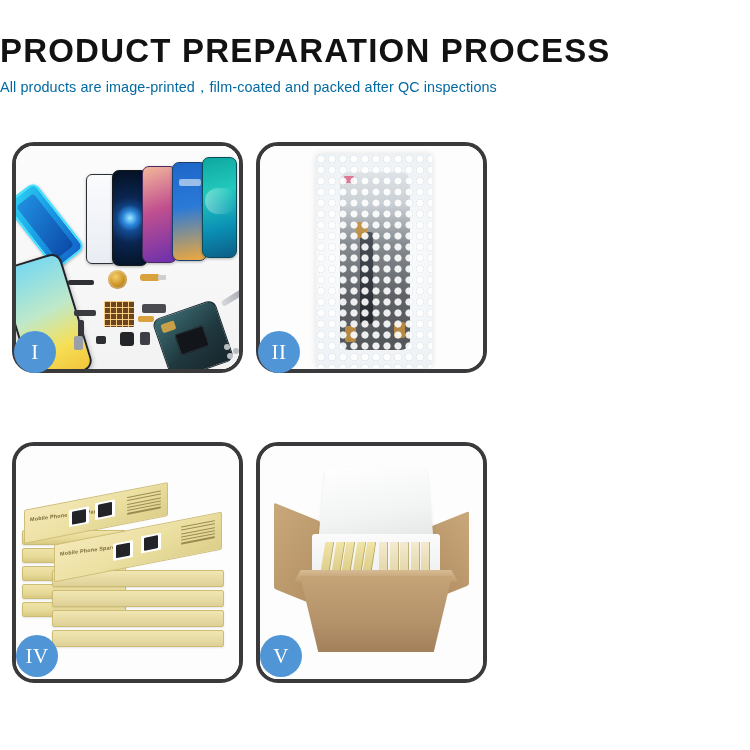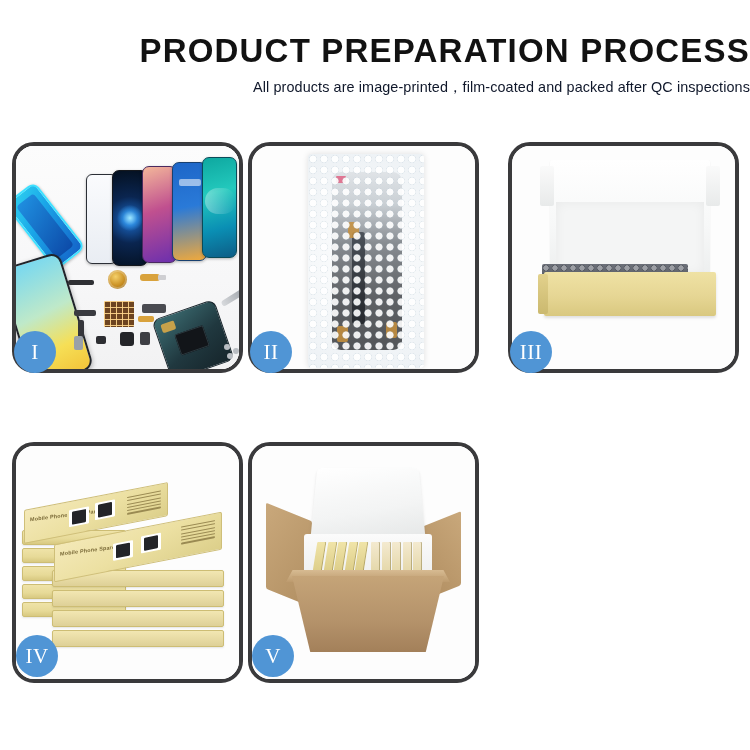--- a/index.html
+++ b/index.html
@@ -18,40 +18,40 @@
     width: 750px;
     height: 750px;
     background: #ffffff;
   }
 
   
   .header {
     position: absolute;
     top: 0; left: 0;
     width: 750px;
-    text-align: right;
+    text-align: left;
     padding-top: 34px;
   }
 
   .main-title {
     font-family: "Liberation Sans", sans-serif;
     font-size: 33px;
     font-weight: 700;
     letter-spacing: 1.2px;
     color: #121212;
     line-height: 1.05;
     white-space: nowrap;
   }
 
   .sub-title {
     margin-top: 9px;
     font-family: "Liberation Sans", sans-serif;
     font-size: 14.4px;
     font-weight: 400;
-    color: #0f172a;
+    color: #0369a1;
     letter-spacing: 0.1px;
     white-space: nowrap;
   }
 
   
   .grid {
     position: absolute;
     top: 142px;
     left: 12px;
     width: 727px;
@@ -72,21 +72,21 @@
     position: absolute;
     inset: 0;
     border-radius: 18px;
     overflow: hidden;
     background: #fdfdfd;
   }
 
   .panel.r1 { top: 0; }
   .panel.r2 { top: 300px; height: 241px; }
   .panel.c1 { left: 0; }
-  .panel.c2 { left: 236px; text-align: center; }
+  .panel.c2 { left: 244px; text-align: center; }
   .panel.c3 { left: 496px; }
 
   
   .badge {
     position: absolute;
     left: -2px;
     bottom: -4px;
     width: 42px;
     height: 42px;
     border-radius: 50%;
@@ -528,29 +528,20 @@
           <div class="p2-gold g1"></div>
           <div class="p2-gold g2"></div>
           <div class="p2-gold g3"></div>
           <div class="p2-pink"></div>
           <div class="bubbles"></div>
         </div>
       </div>
       <div class="badge">II</div>
     </div>
 
-    <div class="panel r1 c3">
-      <div class="stage">
-        <div class="p3-lid"></div>
-        <div class="p3-foam"></div>
-        <div class="p3-inner"></div>
-        <div class="p3-tray"></div>
-      </div>
-      <div class="badge">III</div>
-    </div>
 
     <div class="panel r2 c1">
       <div class="stage">
         <div class="stack">
 
           <div class="sbox" style="left:2px;  top:60px;  width:104px; height:15px;"></div>
           <div class="sbox" style="left:2px;  top:78px;  width:104px; height:15px;"></div>
           <div class="sbox" style="left:2px;  top:96px;  width:104px; height:15px;"></div>
           <div class="sbox" style="left:2px;  top:114px; width:104px; height:15px;"></div>
           <div class="sbox" style="left:2px;  top:132px; width:104px; height:15px;"></div>

